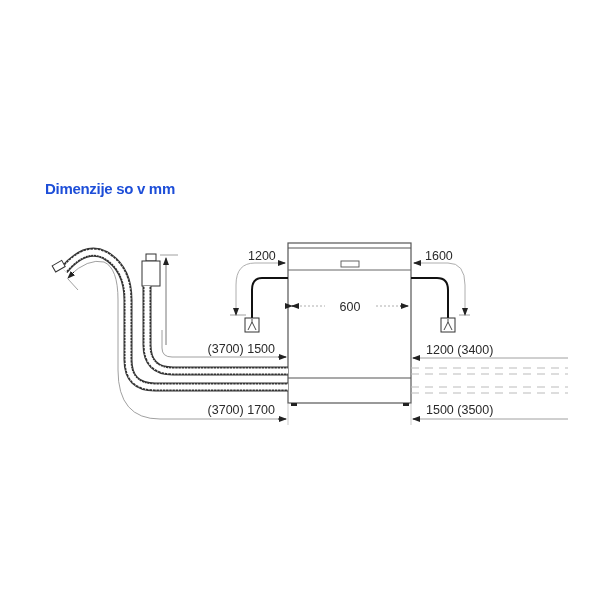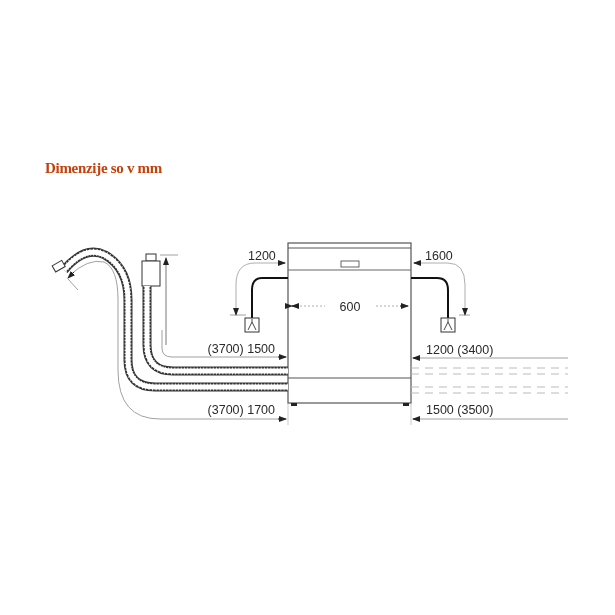--- a/index.html
+++ b/index.html
@@ -1,17 +1,17 @@
 <!DOCTYPE html>
 <html><head>
 <meta charset="utf-8">
 <style>
   html, body { margin:0; padding:0; background:#ffffff; }
   body { width:615px; height:615px; position:relative; overflow:hidden; font-family:"Liberation Sans", sans-serif; }
-  .title { position:absolute; left:45px; top:160px; font-size:15px; font-weight:bold; color:#c2410c; font-family:Liberation Serif, serif; letter-spacing:-0.3px; }
+  .title { position:absolute; left:45px; top:180px; font-size:15px; font-weight:bold; color:#1d4ed8; font-family:Liberation Sans, sans-serif; letter-spacing:-0.3px; }
   svg { position:absolute; left:0; top:0; }
   .lbl { font-family:"Liberation Sans", sans-serif; font-size:12.5px; fill:#2a2a2a; }
 </style>
 </head>
 <body>
 
 <div class="title">Dimenzije so v mm</div>
 
 <svg width="615" height="615" viewBox="0 0 615 615">
   <defs>

